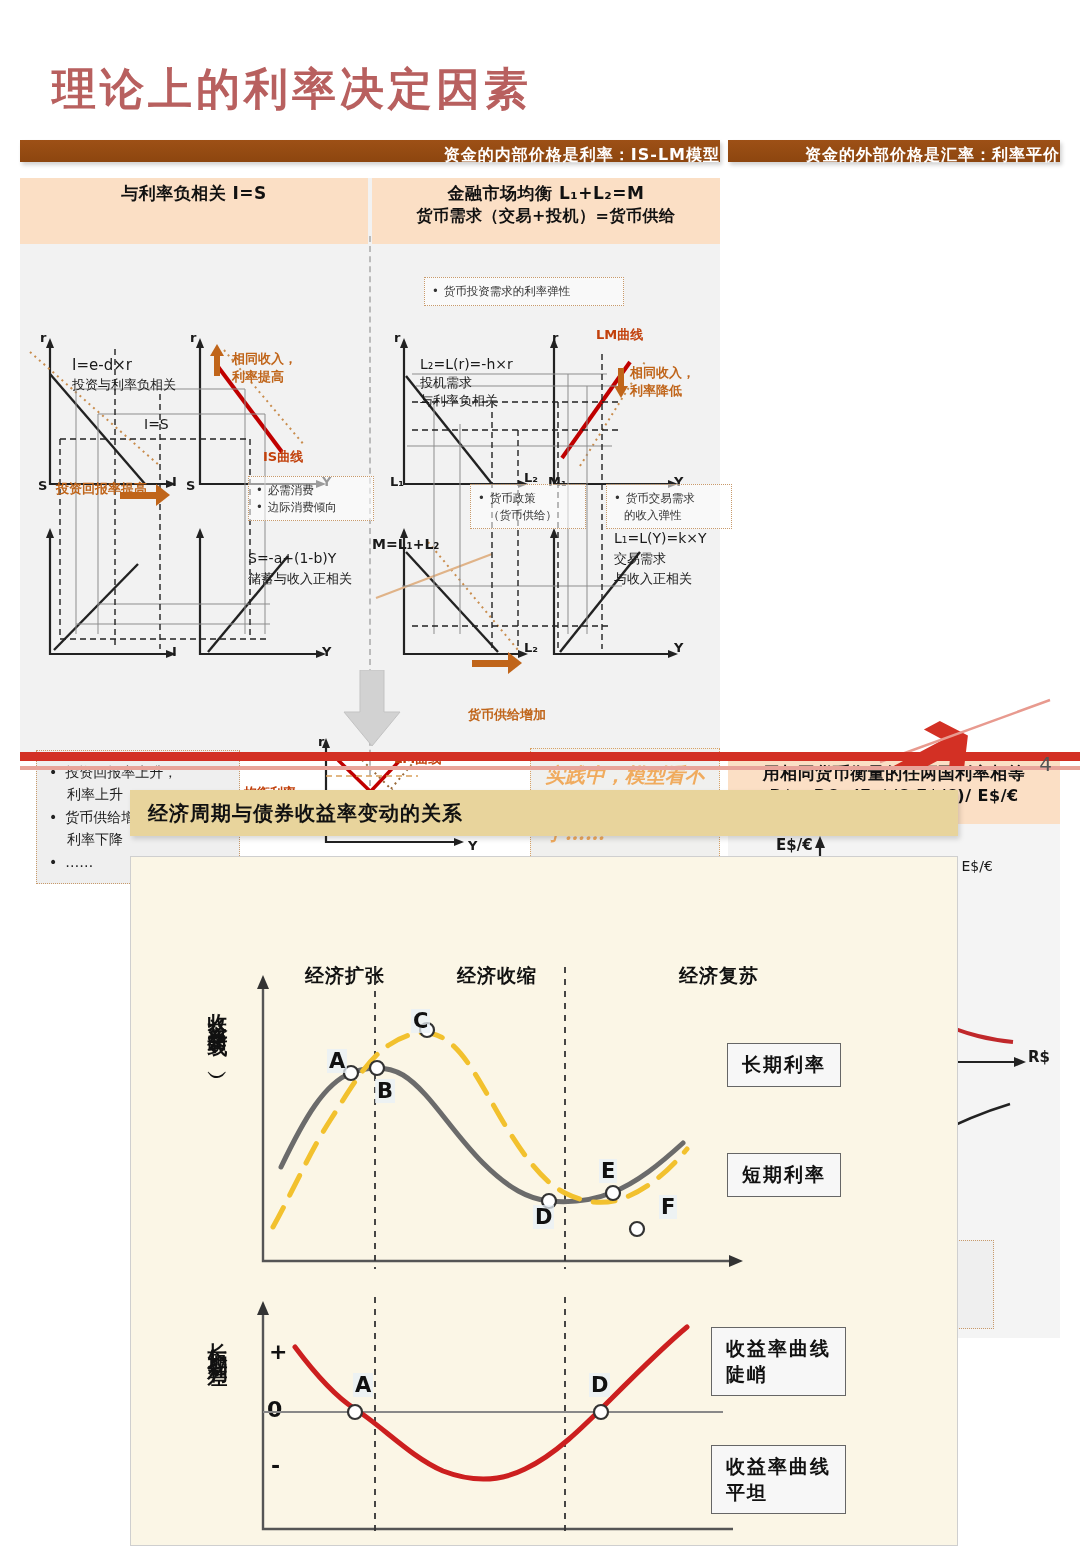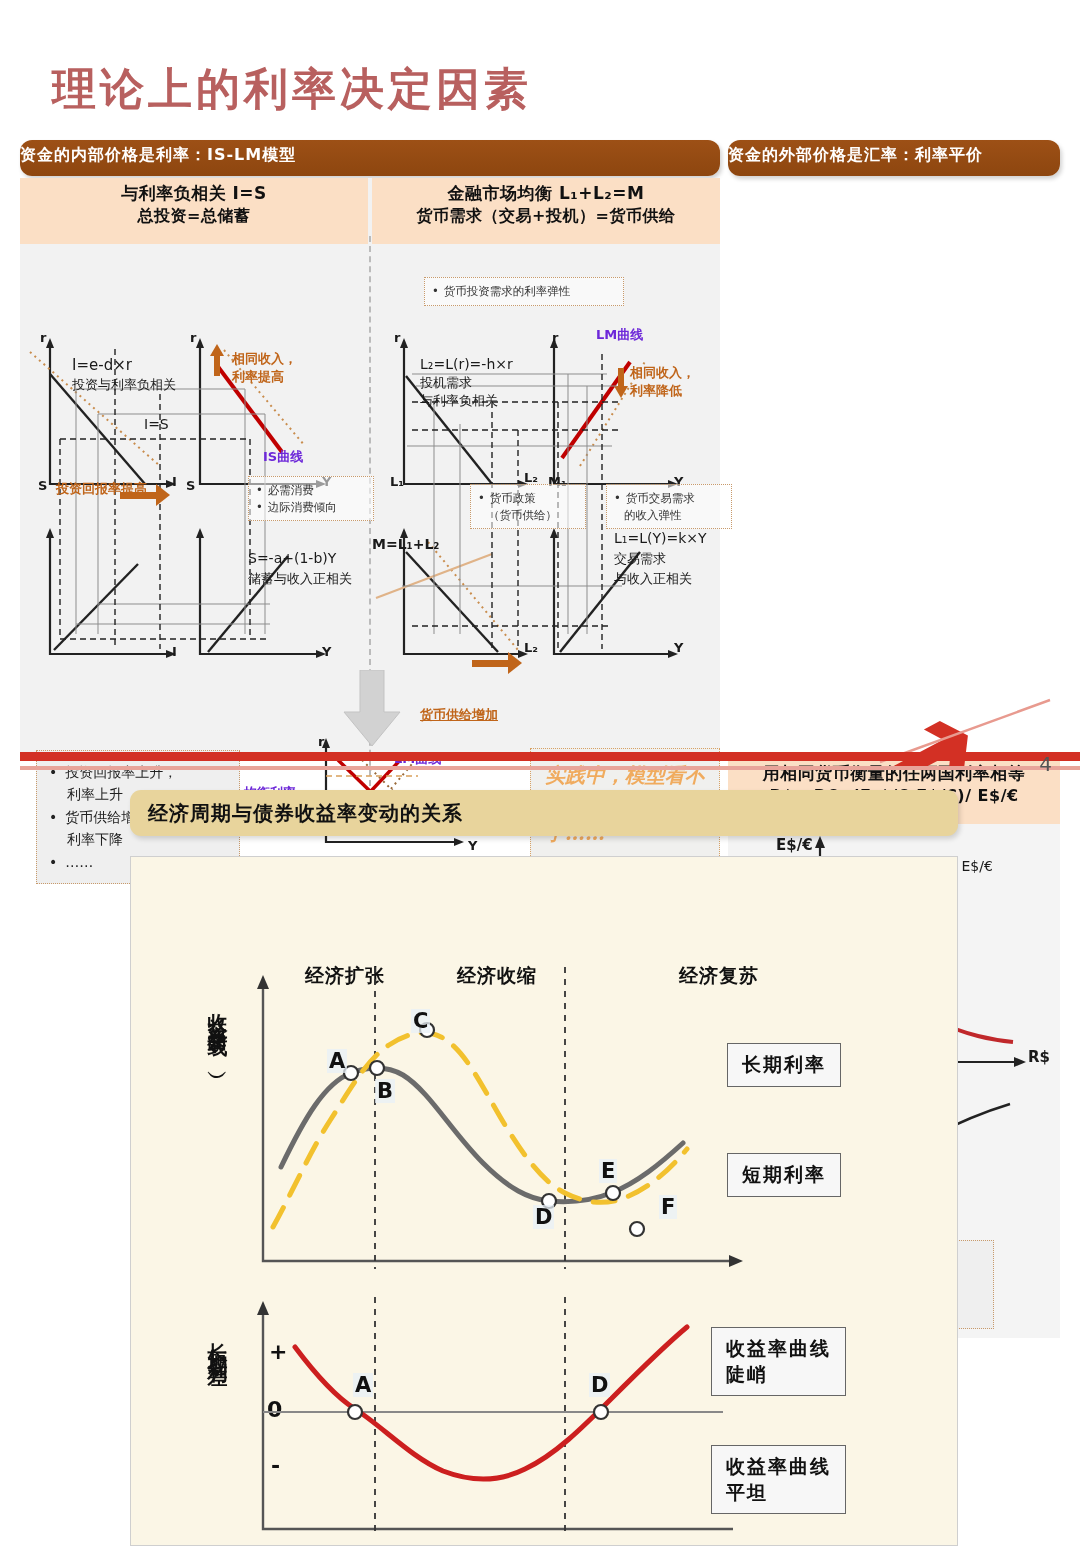--- a/index.html
+++ b/index.html
@@ -17,25 +17,24 @@
     font-size:44px;font-weight:bold;color:#b8605f;
     letter-spacing:4px;
     font-family:"DejaVu Serif","Liberation Serif",serif;
   }
 
   
   #slide1{left:0px;top:140px;width:1080px;height:650px;}
 
   .bar-brown{
     background:linear-gradient(180deg,#9d5016 0%,#8d460f 100%);
-    color:#fff;font-weight:bold;text-align:left;
-    font-size:16px;line-height:30px;height:36px;
+    color:#fff;font-weight:bold;text-align:right;
+    font-size:16px;line-height:30px;height:22px;
     box-shadow:2px 3px 4px rgba(0,0,0,.18);
     letter-spacing:1px;
-    border-radius:12px;
   }
   .bar-peach{
     background:#fbdfc5;color:#111;font-weight:bold;text-align:center;
     font-size:17px;padding:4px 0 6px 0;letter-spacing:.5px;
   }
   .bar-peach .sub{font-size:16px;font-weight:bold;display:block;margin-top:1px;}
 
   .panel-body{background:#f2f2f2;position:relative;}
   .panel-white{background:#f4f4f4;position:relative;}
 
@@ -60,37 +59,36 @@
   .sumbox .cont{padding-left:18px;display:block;}
 
   .handbox{
     border:1px dotted #d8a265;background:#f0f0ee;
     color:#f0ab5e;font-size:20px;line-height:1.45;padding:12px 14px;
     font-family:"DejaVu Serif","Liberation Serif",serif;
     font-style:italic;font-weight:bold;
   }
 
   .lbl{position:absolute;font-size:13px;color:#1a1a1a;white-space:nowrap;}
-  .lbl-red{position:absolute;font-size:13px;color:#6d28d9;font-weight:bold;white-space:nowrap;}
+  .lbl-red{position:absolute;font-size:13px;color:#c2410c;font-weight:bold;white-space:nowrap;}
   .lbl-or{position:absolute;font-size:13px;color:#c0651a;font-weight:bold;white-space:nowrap;line-height:1.35;}
 
   
   #redbar1{left:20px;top:752px;width:1245px;height:9px;background:#d33024;}
   #redbar2{left:20px;top:766px;width:1245px;height:4px;background:#e8a49a;}
   #pageno{right:28px;top:752px;font-size:20px;color:#555;}
 
   
   #slide2{left:130px;top:790px;width:828px;height:760px;}
   #s2title{
     width:828px;height:46px;line-height:46px;
     background:#e8d49c;color:#111;font-weight:bold;font-size:20px;
     padding-left:18px;box-sizing:border-box;
     box-shadow:2px 3px 5px rgba(0,0,0,.15);
     letter-spacing:1px;
-    border-radius:11px;
   }
   #s2body{
     position:absolute;left:0;top:66px;width:828px;height:690px;
     background:#fbf6e6;border:1px solid #cfcfcf;box-sizing:border-box;
   }
   .phase{position:absolute;font-weight:bold;font-size:19px;color:#111;letter-spacing:1px;margin-left:28px;}
   .axname{position:absolute;font-weight:bold;font-size:20px;color:#111;
           writing-mode:vertical-rl;letter-spacing:6px;line-height:1.1;}
   .legendbox{
     position:absolute;border:1.5px solid #666;background:#f7f7f7;
@@ -108,21 +106,20 @@
 
 <div class="abs" id="slide1">
 
   <div class="abs bar-brown" style="left:20px;top:0px;width:700px;">资金的内部价格是利率：IS-LM模型</div>
   <div class="abs bar-brown" style="left:728px;top:0px;width:332px;">资金的外部价格是汇率：利率平价</div>
 
   <div class="abs panel-body" style="left:20px;top:38px;width:700px;height:580px;">
 
     <div class="abs bar-peach" style="left:0px;top:0px;width:348px;height:56px;">
       <span>与利率负相关 I=S</span>
-      <span class="sub">总投资=总储蓄</span>
     </div>
     <div class="abs bar-peach" style="left:352px;top:0px;width:348px;height:56px;">
       <span>金融市场均衡 L₁+L₂=M</span>
       <span class="sub">货币需求（交易+投机）=货币供给</span>
     </div>
 
     <div class="vdash" style="left:349px;top:58px;height:560px;"></div>
 
     <svg class="abs" style="left:0px;top:56px;" width="350" height="470">
 
@@ -285,21 +282,21 @@
     <div class="lbl" style="left:528px;top:296px;font-weight:bold;">M₁</div>
     <div class="lbl" style="left:504px;top:462px;font-weight:bold;">L₂</div>
     <div class="lbl" style="left:654px;top:462px;font-weight:bold;">Y</div>
     <div class="lbl" style="left:352px;top:352px;font-size:14px;font-weight:bold;margin-top:6px;">M=L₁+L₂</div>
     <div class="lbl" style="left:594px;top:352px;font-size:14px;">L₁=L(Y)=k×Y</div>
     <div class="lbl" style="left:594px;top:372px;">交易需求</div>
     <div class="lbl" style="left:594px;top:392px;">与收入正相关</div>
     <div class="lbl-red" style="left:576px;top:148px;">LM曲线</div>
     <div class="lbl-or" style="left:610px;top:186px;white-space:pre;">相同收入，
 利率降低</div>
-    <div class="lbl-or" style="left:400px;top:528px;text-decoration:underline;">货币供给增加</div>
+    <div class="lbl-or" style="left:448px;top:528px;">货币供给增加</div>
 
     <div class="abs callout" style="left:404px;top:62px;width:184px;margin-top:37px;">
       <div class="li">货币投资需求的利率弹性</div>
     </div>
     <div class="abs callout" style="left:450px;top:306px;width:100px;text-align:left;">
       <div class="li">货币政策</div>
       <div style="padding-left:10px;">（货币供给）</div>
     </div>
     <div class="abs callout" style="left:586px;top:306px;width:110px;">
       <div class="li">货币交易需求</div>

